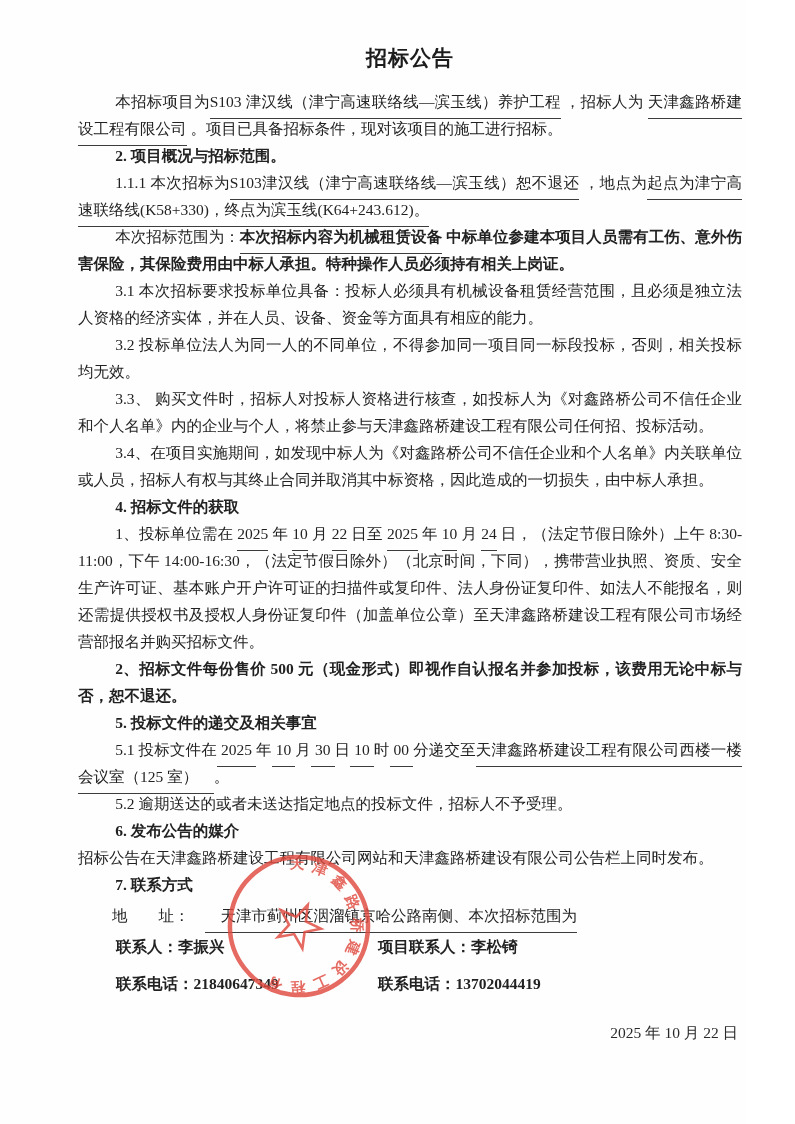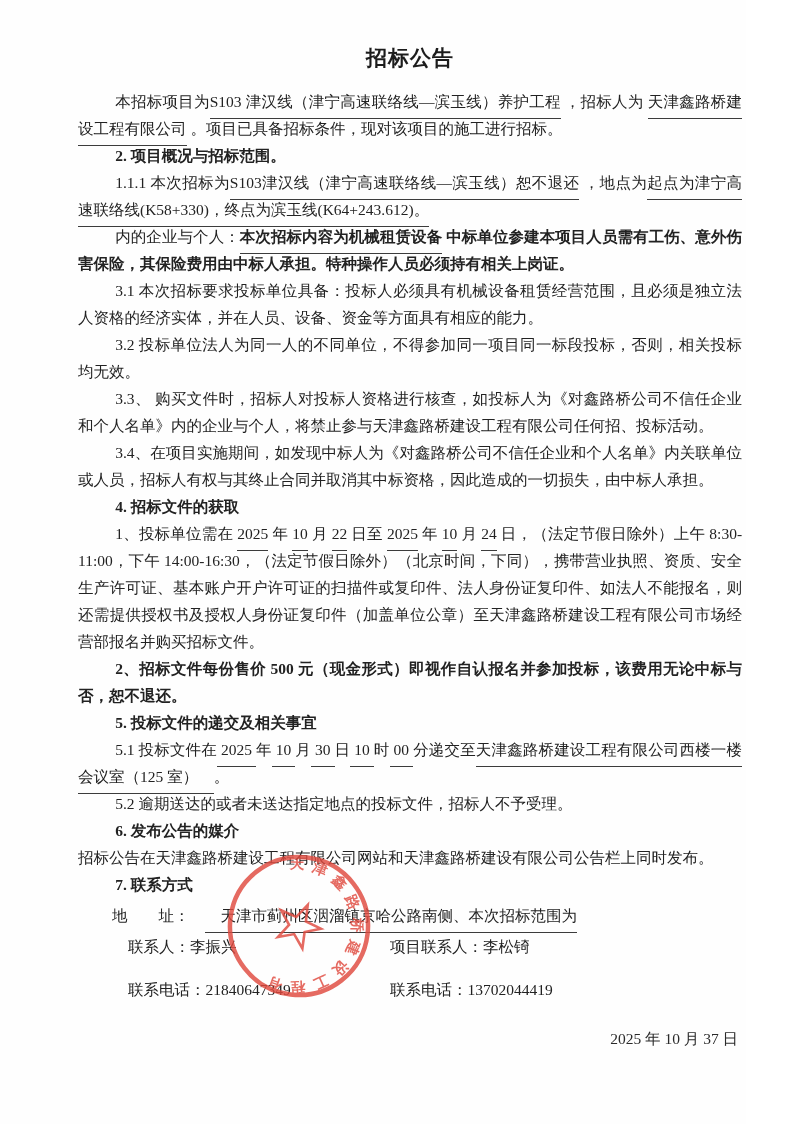--- a/index.html
+++ b/index.html
@@ -30,21 +30,22 @@
     text-indent:2.4em;
     margin:0;
   }
   .heading{font-weight:bold;}
   .noindent{text-indent:0;}
   .b{font-weight:bold;}
   .u{border-bottom:1px solid #3c3c3c;padding-bottom:8px;}
   .cols{
     display:flex;
     padding-left:34px;
-    margin:16px;
+    margin:4px;
+    font-weight:bold;
   }
   .cols .cell:first-child{width:262px;flex:none;}
   .cols .cell:last-child{flex:1;}
   .row-single{padding-left:34px;}
   .doc-date{
     text-align:right;
     font-size:15.5px;
     margin-top:26px;
     padding-right:4px;
     color:#2a2a2a;
@@ -61,21 +62,21 @@
 </head>
 <body>
 
 <div class="page">
   <div class="content">
     <div class="doc-title">招标公告</div>
     <div class="doc-body">
         <div class="para"><span>本招标项目为</span><span class="u">S103 津汉线（津宁高速联络线—滨玉线）养护工程</span><span> ，招标人为 </span><span class="u">天津鑫路桥建设工程有限公司</span><span> 。项目已具备招标条件，现对该项目的施工进行招标。</span></div>
         <div class="para heading"><span class="b">2. 项目概况与招标范围。</span></div>
         <div class="para"><span>1.1.1  本次招标为</span><span class="u">S103津汉线（津宁高速联络线—滨玉线）恕不退还</span><span> ，地点为</span><span class="u">起点为津宁高速联络线(K58+330)，终点为滨玉线(K64+243.612)。</span></div>
-        <div class="para"><span>内的企业与个人：</span><span class="b u">本次招标内容为机械租赁设备</span><span class="b"> 中标单位参建本项目人员需有工伤、意外伤害保险，其保险费用由中标人承担。特种操作人员必须持有相关上岗证。</span></div>
+        <div class="para"><span>本次招标范围为：</span><span class="b u">本次招标内容为机械租赁设备</span><span class="b"> 中标单位参建本项目人员需有工伤、意外伤害保险，其保险费用由中标人承担。特种操作人员必须持有相关上岗证。</span></div>
         <div class="para"><span>3.1 本次招标要求投标单位具备：投标人必须具有机械设备租赁经营范围，且必须是独立法人资格的经济实体，并在人员、设备、资金等方面具有相应的能力。</span></div>
         <div class="para"><span>3.2 投标单位法人为同一人的不同单位，不得参加同一项目同一标段投标，否则，相关投标均无效。</span></div>
         <div class="para"><span>3.3、 购买文件时，招标人对投标人资格进行核查，如投标人为《对鑫路桥公司不信任企业和个人名单》内的企业与个人，将禁止参与天津鑫路桥建设工程有限公司任何招、投标活动。</span></div>
         <div class="para"><span>3.4、在项目实施期间，如发现中标人为《对鑫路桥公司不信任企业和个人名单》内关联单位或人员，招标人有权与其终止合同并取消其中标资格，因此造成的一切损失，由中标人承担。</span></div>
         <div class="para heading"><span class="b">4. 招标文件的获取</span></div>
         <div class="para"><span>1、投标单位需在 </span><span class="u">2025</span><span> 年 </span><span class="u">10</span><span> 月 </span><span class="u">22</span><span> 日至 </span><span class="u">2025</span><span> 年 </span><span class="u">10</span><span> 月 </span><span class="u">24</span><span> 日，（法定节假日除外）上午 8:30-11:00，下午 14:00-16:30，（法定节假日除外）（北京时间，下同），携带营业执照、资质、安全生产许可证、基本账户开户许可证的扫描件或复印件、法人身份证复印件、如法人不能报名，则还需提供授权书及授权人身份证复印件（加盖单位公章）至天津鑫路桥建设工程有限公司市场经营部报名并购买招标文件。</span></div>
         <div class="para"><span class="b">2、招标文件每份售价 500 元（现金形式）即视作自认报名并参加投标，该费用无论中标与否，恕不退还。</span></div>
         <div class="para heading"><span class="b">5. 投标文件的递交及相关事宜</span></div>
         <div class="para"><span>5.1 投标文件在</span><span class="u"> 2025 </span><span>年</span><span class="u"> 10 </span><span>月</span><span class="u"> 30 </span><span>日</span><span class="u"> 10 </span><span>时</span><span class="u"> 00 </span><span> 分递交至</span><span class="u">天津鑫路桥建设工程有限公司西楼一楼会议室（125 室）　</span><span>。</span></div>
         <div class="para"><span>5.2 逾期送达的或者未送达指定地点的投标文件，招标人不予受理。</span></div>
@@ -85,21 +86,21 @@
         <div class="row-single" style="margin-top: 4px;"><span>地　　址：　</span><span class="u">　天津市蓟州区洇溜镇京哈公路南侧、本次招标范围为</span></div>
         <div class="cols" style="margin-top: 4px;">
           <div class="cell"><span>联系人：李振兴</span></div>
           <div class="cell"><span>项目联系人：李松锜</span></div>
         </div>
         <div class="cols" style="margin-top: 10px;">
           <div class="cell"><span>联系电话：21840647349</span></div>
           <div class="cell"><span>联系电话：13702044419</span></div>
         </div>
       </div>
-    <div class="doc-date">2025 年 10 月 37 日</div>
+    <div class="doc-date">2025 年 10 月 22 日</div>
   </div>
 
   <svg class="seal" viewBox="0 0 150 150">
     <circle cx="75" cy="75" r="69" fill="none" stroke="#e04a3f" stroke-width="4.5"></circle>
     <polygon points="75,53 80.3,68.7 96.9,68.9 83.6,78.8 88.5,94.6 75,85 61.5,94.6 66.4,78.8 53.1,68.9 69.7,68.7" fill="none" stroke="#e04a3f" stroke-width="2.6"></polygon>
     <defs>
       <path id="sealArc" d="M 21,97 A 57,57 0 1 1 129,97"></path>
     </defs>
     <text font-size="14.5" fill="#e04a3f" font-family="Liberation Serif, serif" font-weight="bold">
       <textPath href="#sealArc" startOffset="6" textLength="276" lengthAdjust="spacing">天津鑫路桥建设工程有限公司</textPath>

